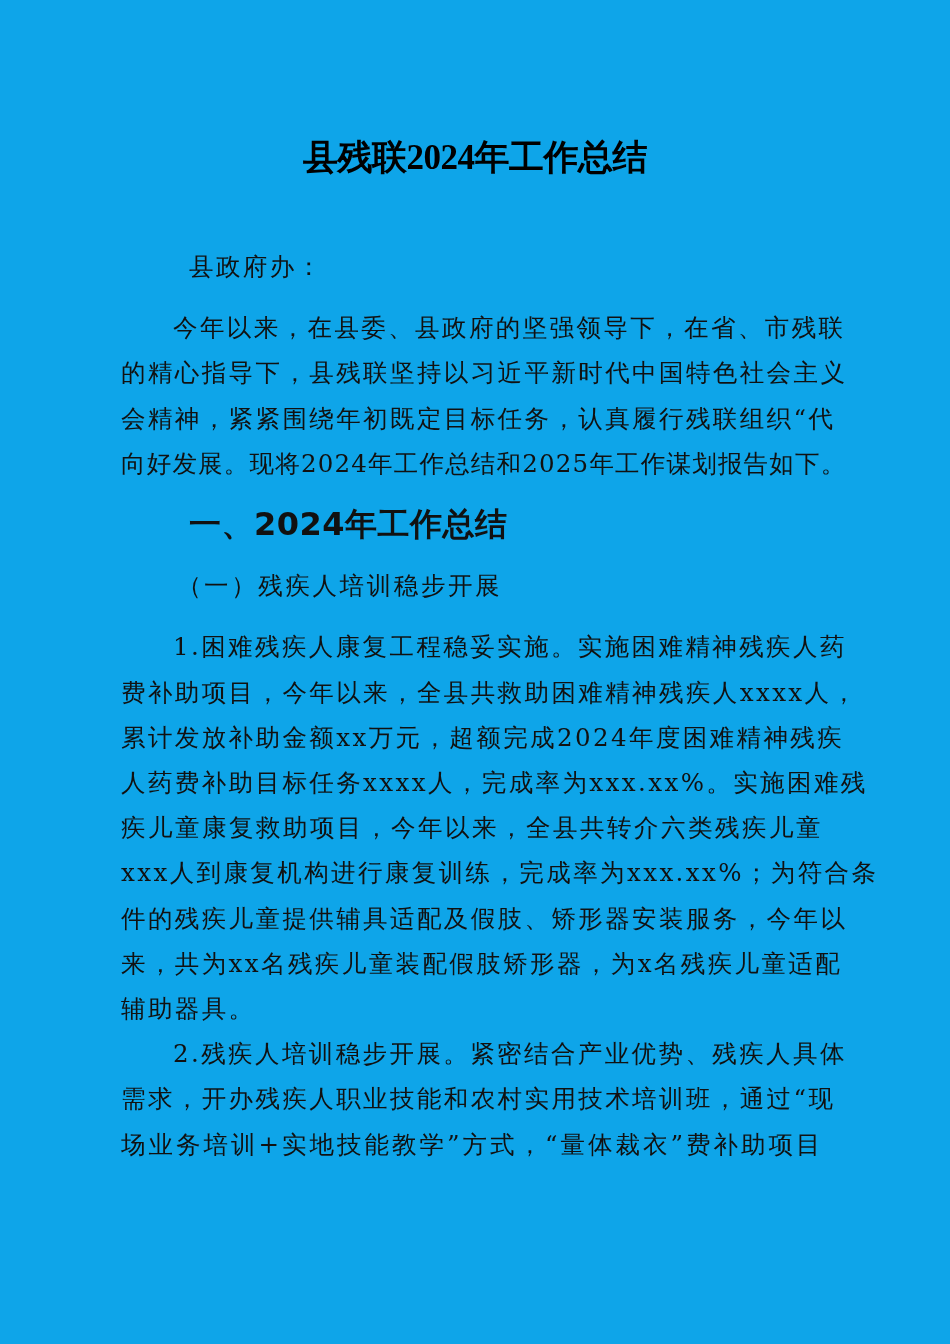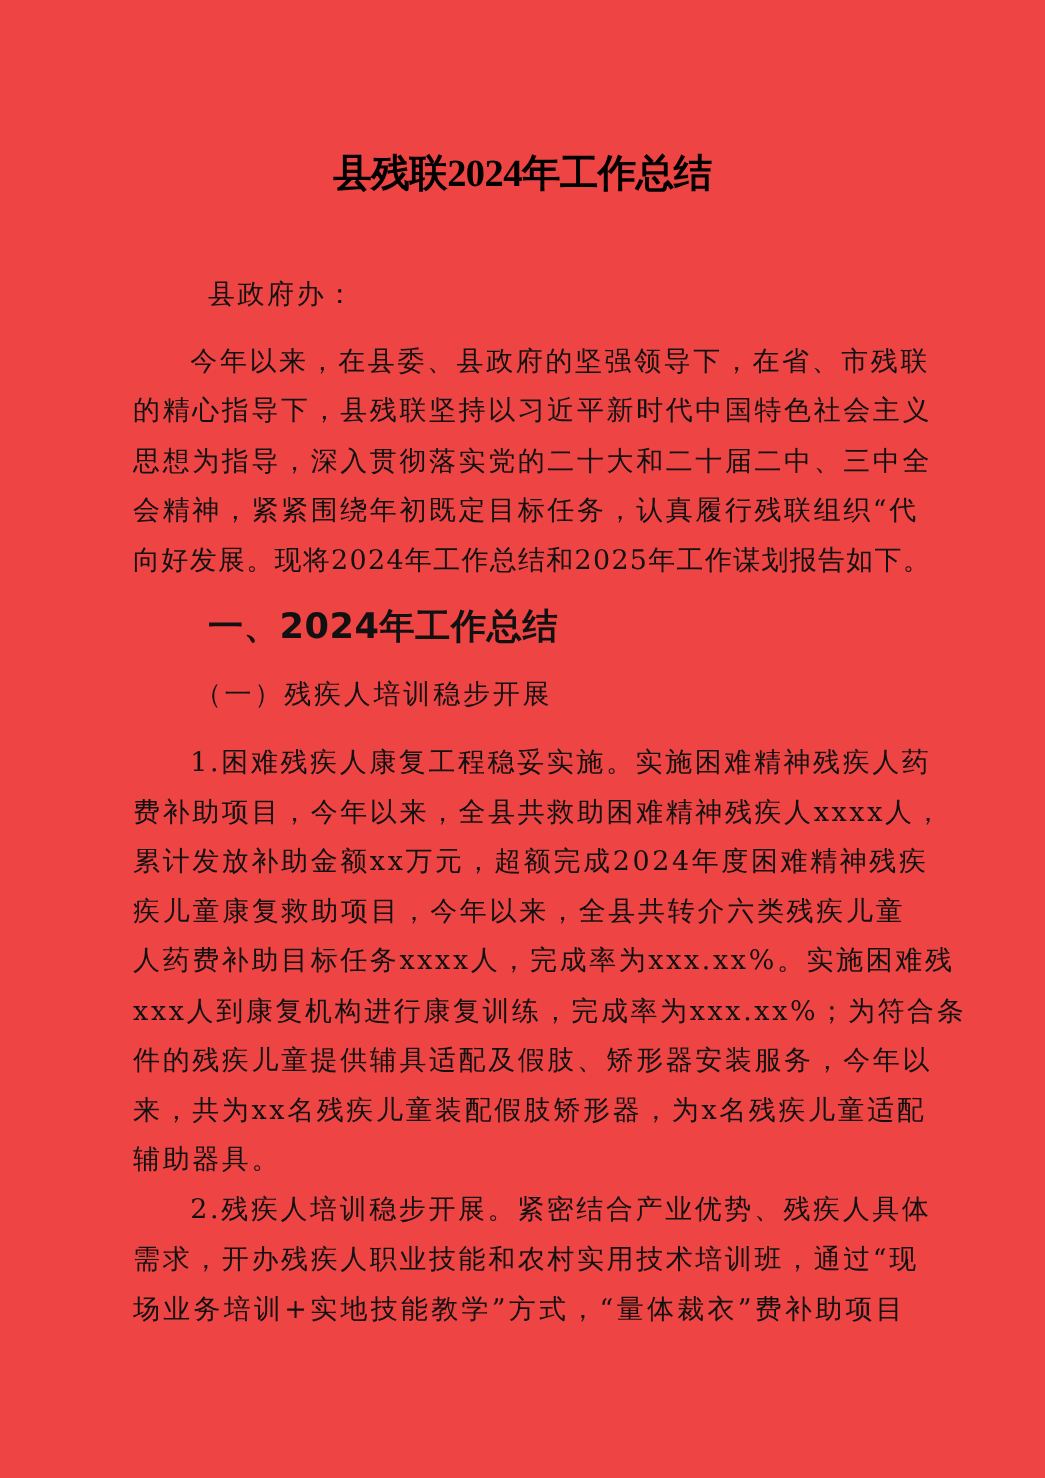--- a/index.html
+++ b/index.html
@@ -1,18 +1,18 @@
 <!DOCTYPE html>
 <html><head>
 <meta charset="utf-8">
 <style>
   html, body { margin: 0; padding: 0; background: #ffffff; }
   body { width: 950px; height: 1344px; position: relative; overflow: hidden;
          font-family: "DejaVu Serif", "Liberation Serif", serif; color: #111; }
-  .page { position: absolute; left: 0; top: 0; width: 950px; height: 1344px; background: #ef4444; }
+  .page { position: absolute; left: 0; top: 0; width: 950px; height: 1344px; background: #0ea5e9; }
   .title { position: absolute; top: 134px; left: 0; width: 950px; text-align: center;
            font-family: "Liberation Serif", "DejaVu Serif", serif; font-weight: bold;
            font-size: 35px; line-height: 48px; letter-spacing: -0.5px; color: #000; }
   .body { position: absolute; left: 121px; top: 228px; width: 702px;
           font-size: 24.5px; line-height: 45.2px; text-align: justify; text-align-last: auto;
           letter-spacing: 2.4px; }
   .body p { margin: 16px; }
   .indent { text-indent: 52px; }
   .salutation { margin: 0; }
   .h1 { font-family: "DejaVu Sans", "Liberation Sans", sans-serif; font-weight: bold;
@@ -26,34 +26,33 @@
 
 <div class="page">
   <div class="title">县残联2024年工作总结</div>
 
   <div class="body">
     <p class="indent salutation" style="text-indent:52px">县政府办：</p>
 
     <div>
       <span class="line" style="padding-left:52px">今年以来，在县委、县政府的坚强领导下，在省、市残联</span>
       <span class="line">的精心指导下，县残联坚持以习近平新时代中国特色社会主义</span>
-      <span class="line">思想为指导，深入贯彻落实党的二十大和二十届二中、三中全</span>
       <span class="line">会精神，紧紧围绕年初既定目标任务，认真履行残联组织“代</span>
       <span class="line last" style="letter-spacing:1.2px">向好发展。现将2024年工作总结和2025年工作谋划报告如下。</span>
     </div>
 
     <p class="h1" style="padding-left:52px">一、2024年工作总结</p>
     <p class="h2" style="padding-left:40px">（一）残疾人培训稳步开展</p>
 
     <div>
       <span class="line" style="padding-left:52px">1.困难残疾人康复工程稳妥实施。实施困难精神残疾人药</span>
       <span class="line">费补助项目，今年以来，全县共救助困难精神残疾人xxxx人，</span>
       <span class="line">累计发放补助金额xx万元，超额完成2024年度困难精神残疾</span>
+      <span class="line">人药费补助目标任务xxxx人，完成率为xxx.xx%。实施困难残</span>
       <span class="line">疾儿童康复救助项目，今年以来，全县共转介六类残疾儿童</span>
-      <span class="line">人药费补助目标任务xxxx人，完成率为xxx.xx%。实施困难残</span>
       <span class="line">xxx人到康复机构进行康复训练，完成率为xxx.xx%；为符合条</span>
       <span class="line">件的残疾儿童提供辅具适配及假肢、矫形器安装服务，今年以</span>
       <span class="line">来，共为xx名残疾儿童装配假肢矫形器，为x名残疾儿童适配</span>
       <span class="line last">辅助器具。</span>
     </div>
 
     <div>
       <span class="line" style="padding-left:52px">2.残疾人培训稳步开展。紧密结合产业优势、残疾人具体</span>
       <span class="line">需求，开办残疾人职业技能和农村实用技术培训班，通过“现</span>
       <span class="line">场业务培训+实地技能教学”方式，“量体裁衣”费补助项目</span>

